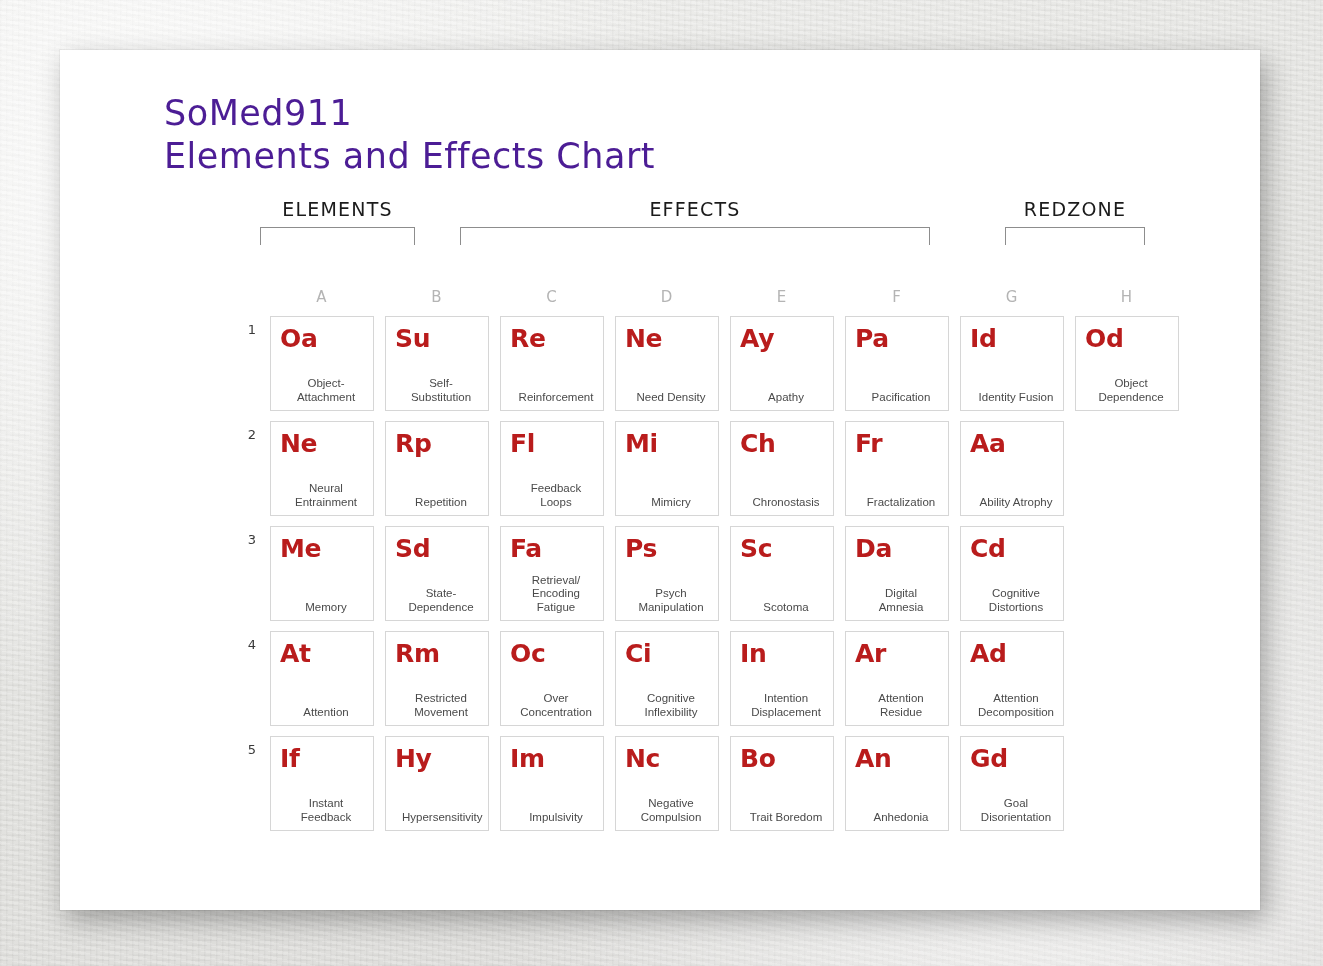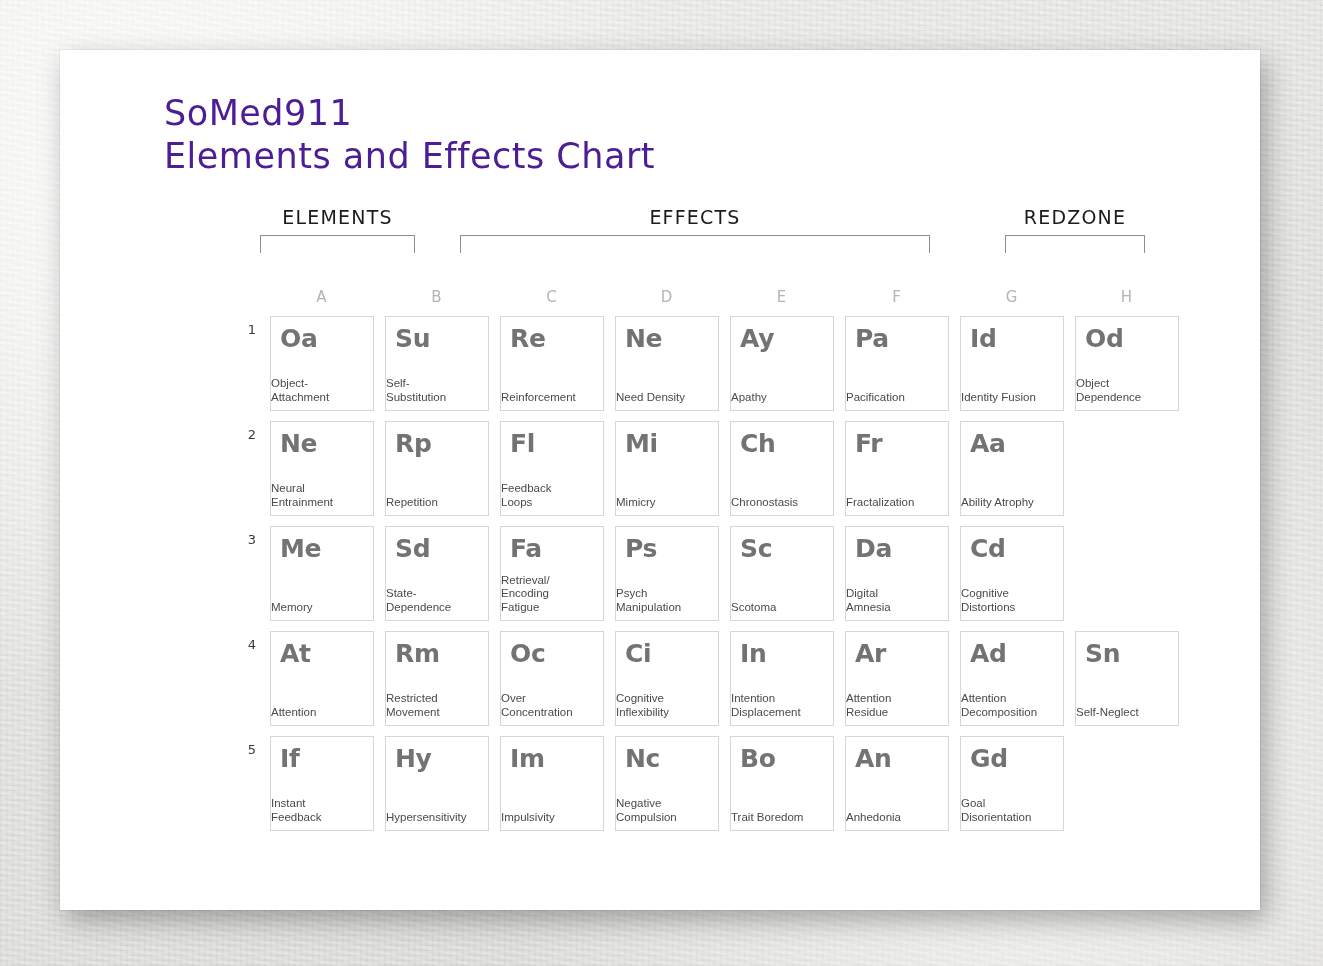--- a/index.html
+++ b/index.html
@@ -65,21 +65,21 @@
   
   .group-headers {
     position: absolute;
     left: 0;
     top: 148px;
     width: 100%;
     height: 50px;
   }
   .group {
     position: absolute;
-    top: 8px;
+    top: 0;
   }
   .group-label {
     font-family: "DejaVu Sans", sans-serif;
     font-size: 19px;
     letter-spacing: 1.2px;
     color: #1b1b1b;
     text-align: center;
     white-space: nowrap;
   }
   .bracket {
@@ -129,29 +129,29 @@
     position: relative;
     background: #fff;
   }
   .cell .sym {
     position: absolute;
     left: 9px;
     top: 7px;
     font-family: "DejaVu Sans", sans-serif;
     font-size: 25px;
     font-weight: bold;
-    color: #737373;
+    color: #b91c1c;
     letter-spacing: -0.3px;
   }
   .cell .name {
     position: absolute;
     right: 8px;
     bottom: 6px;
-    left: 0;
-    text-align: left;
+    left: 16px;
+    text-align: center;
     font-family: "Liberation Sans", sans-serif;
     font-size: 11.5px;
     line-height: 13.5px;
     color: #4a4a4a;
   }
 </style>
 </head>
 <body>
 
 <div id="wall"></div>
@@ -310,24 +310,20 @@
           <div class="name">Intention<br>Displacement</div>
         </div>
         <div class="cell">
           <div class="sym">Ar</div>
           <div class="name">Attention<br>Residue</div>
         </div>
         <div class="cell">
           <div class="sym">Ad</div>
           <div class="name">Attention<br>Decomposition</div>
         </div>
-        <div class="cell">
-          <div class="sym">Sn</div>
-          <div class="name">Self-Neglect</div>
-        </div>
       </div>
       <div class="grid-row">
         <div class="row-index">5</div>
         <div class="cell">
           <div class="sym">If</div>
           <div class="name">Instant<br>Feedback</div>
         </div>
         <div class="cell">
           <div class="sym">Hy</div>
           <div class="name">Hypersensitivity</div>

